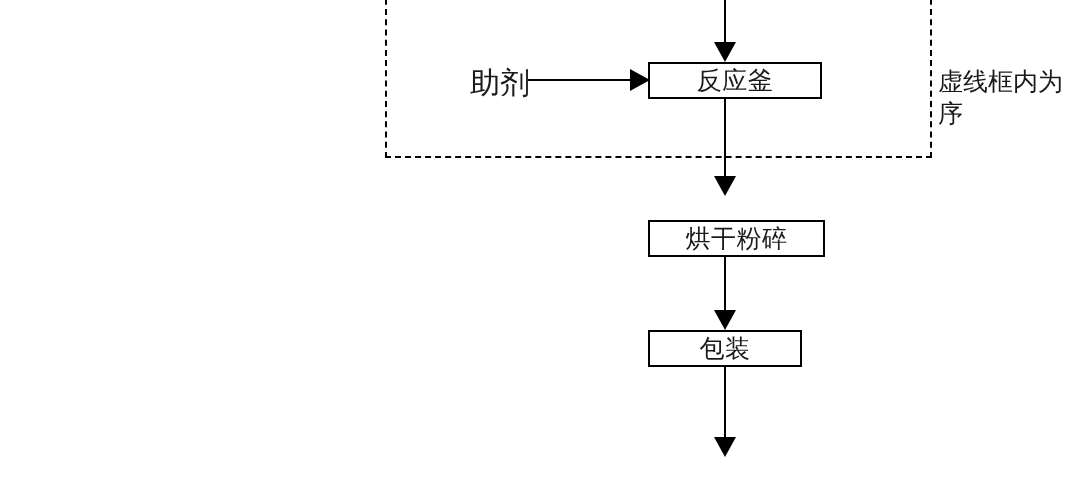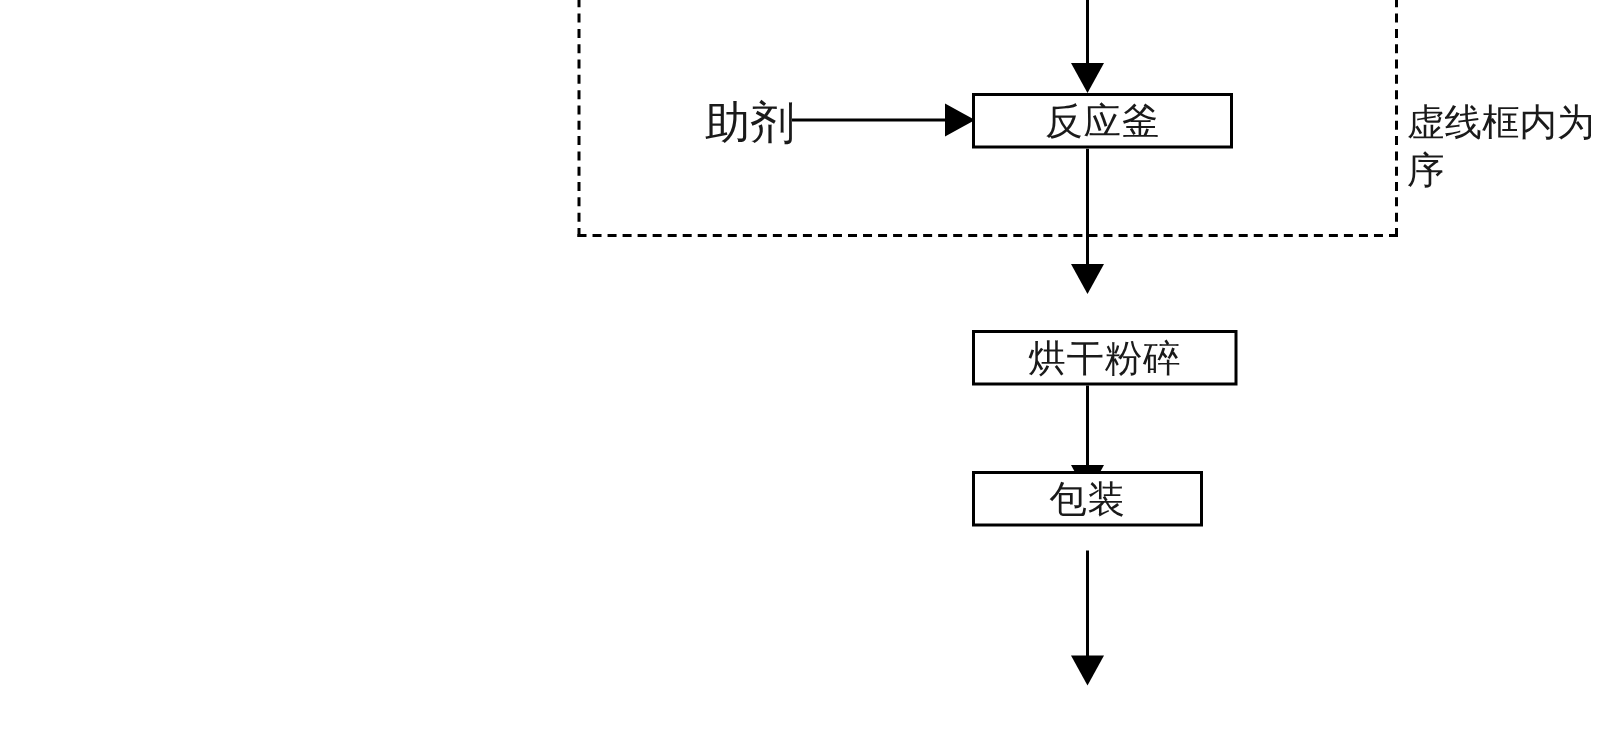--- a/index.html
+++ b/index.html
@@ -112,21 +112,21 @@
   <div class="proc-box" style="left:648px; top:62px; width:174px; height:37px;">反应釜</div>
 
   <div class="vline" style="left:724px; top:99px; height:81px;"></div>
   <div class="arrow-down" style="left:714px; top:176px;"></div>
 
   <div class="proc-box" style="left:648px; top:196px; width:177px; height:37px;margin-top:24px;">烘干粉碎</div>
 
   <div class="vline" style="left:724px; top:233px; height:81px;"></div>
   <div class="arrow-down" style="left:714px; top:310px;"></div>
 
-  <div class="proc-box" style="left:648px; top:314px; width:154px; height:37px;">包装</div>
+  <div class="proc-box" style="left:648px; top:330px; width:154px; height:37px;">包装</div>
 
   <div class="vline" style="left:724px; top:367px; height:74px;"></div>
   <div class="arrow-down" style="left:714px; top:437px;"></div>
 
 
   <div class="note" style="left:938px; top:66px;">
     <div>虚线框内为</div>
     <div>序</div>
   </div>
 

